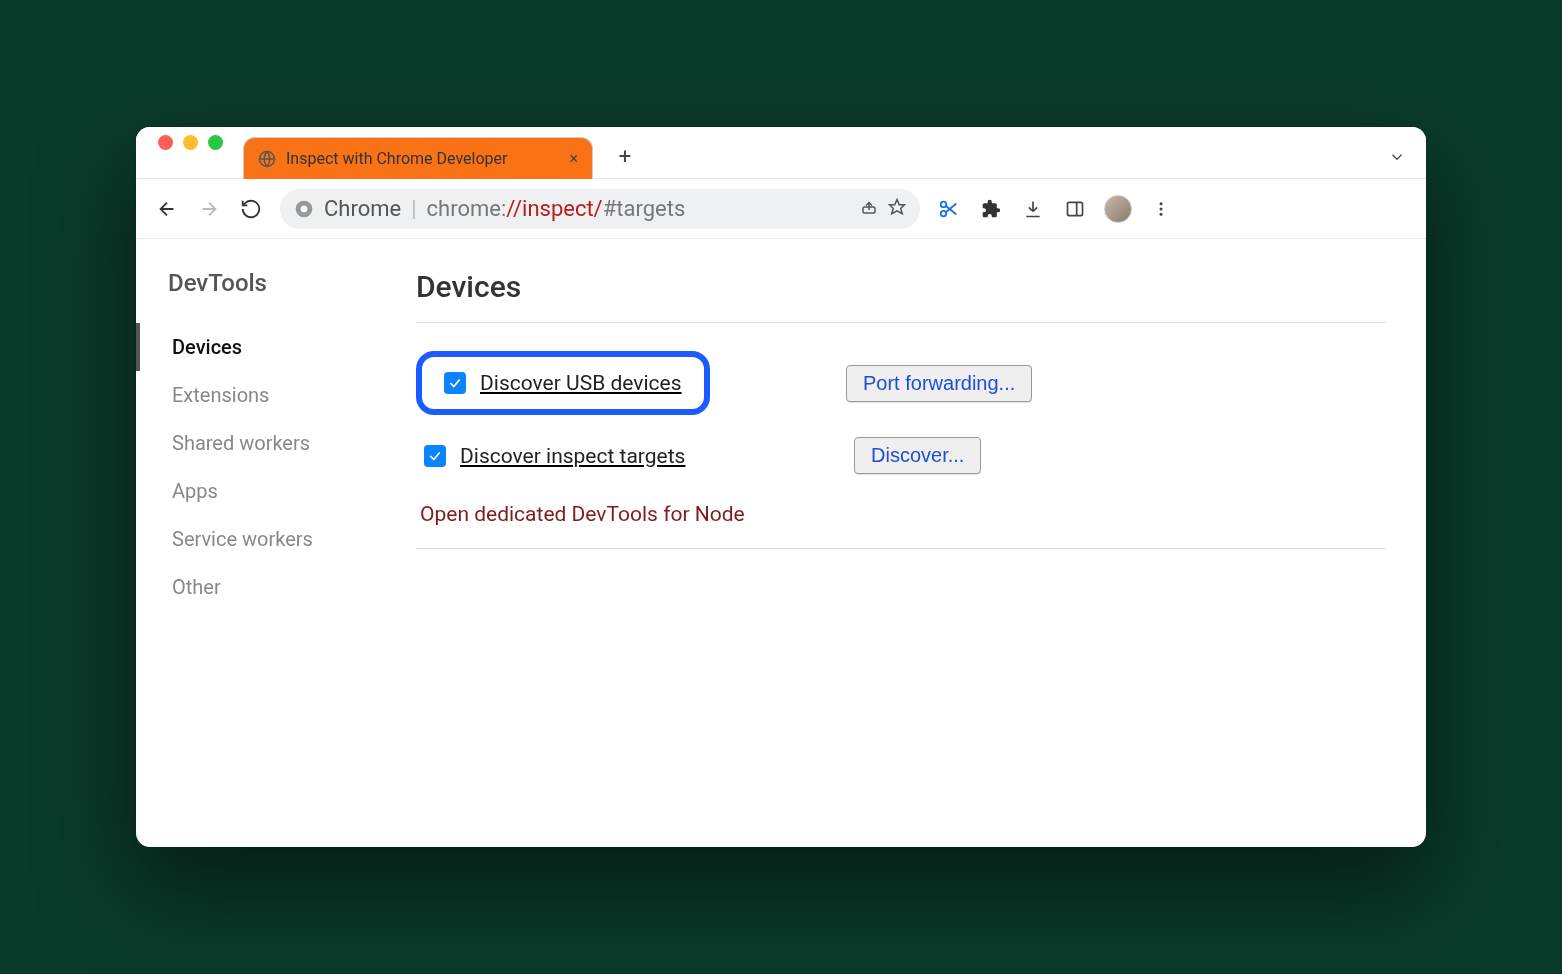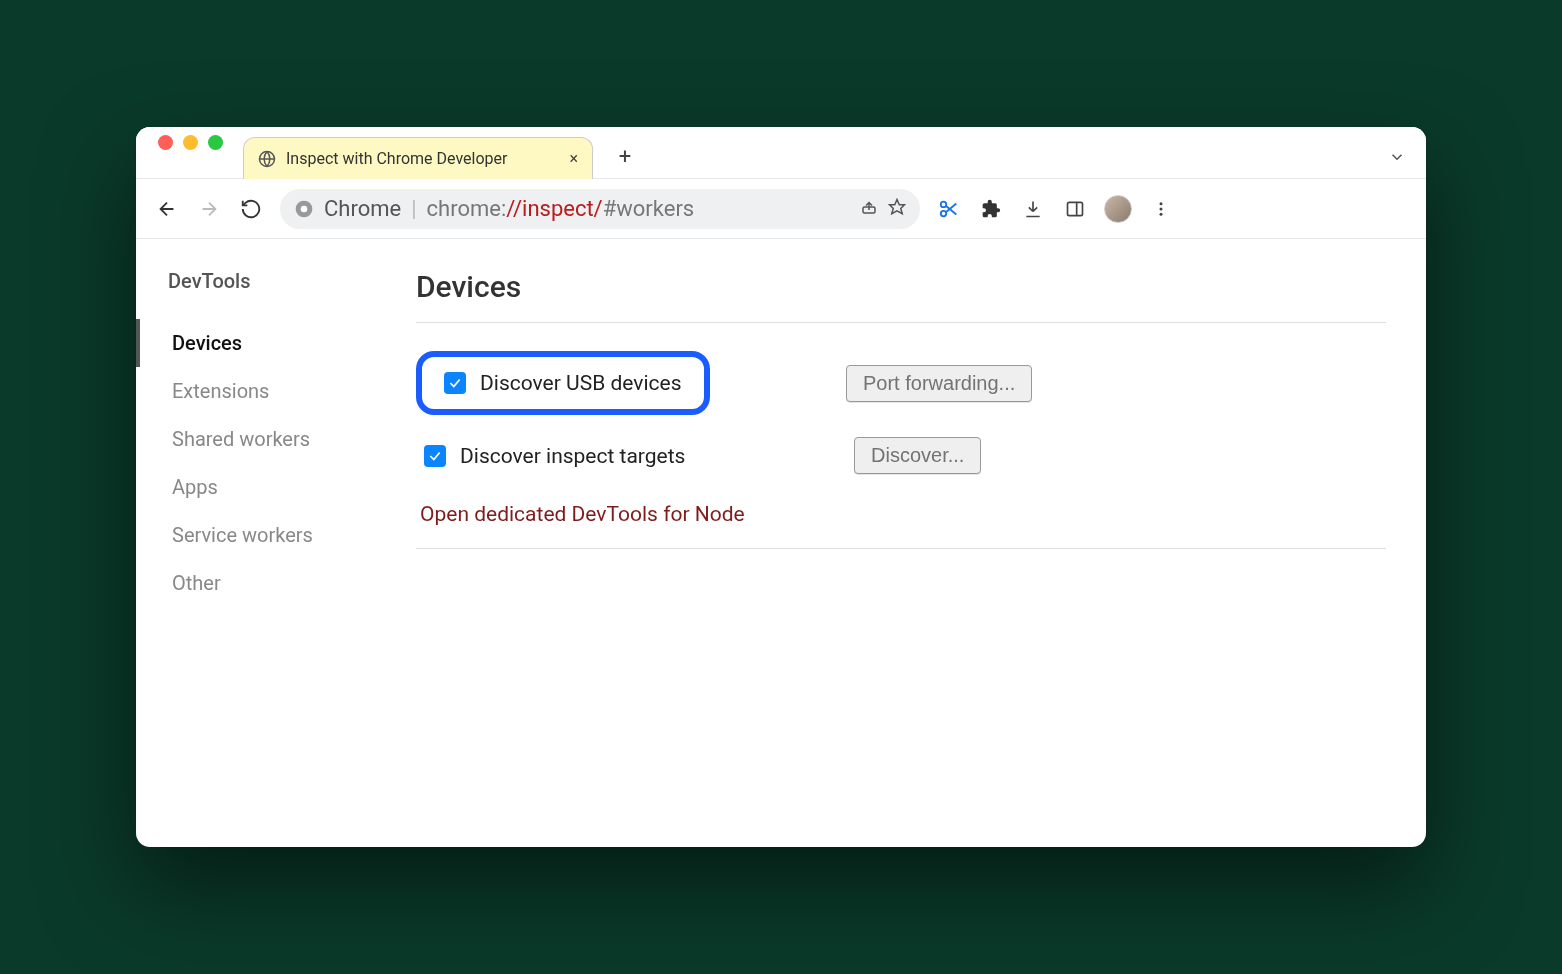--- a/index.html
+++ b/index.html
@@ -33,21 +33,21 @@
   }
   .traffic-lights { display: flex; gap: 10px; align-items: center; height: 100%; margin-bottom: 10px;}
   .tl { width: 15px; height: 15px; border-radius: 50%; }
   .tl.red { background: #ff5f57; }
   .tl.yellow { background: #febc2e; }
   .tl.green { background: #28c840; }
   .tabs { display: flex; align-items: flex-end; margin-left: 20px; height: 100%; }
   .tab {
     display: flex; align-items: center;
     height: 42px;
-    background: #fef9c3;
+    background: #f97316;
     border: 1px solid #ccc;
     border-bottom: none;
     border-radius: 12px 12px 0 0;
     padding: 0 14px;
     gap: 10px;
     font-size: 16px;
     color: #333;
     width: 350px;
     position: relative;
     top: 1px;
@@ -86,38 +86,38 @@
   .omnibox .sep { color:#bbb; }
   .omnibox .url { flex:1; white-space:nowrap; }
   .omnibox .url .dim { color:#777; }
   .omnibox .url .bold { color:#b91c1c; font-weight:400; }
   .omnibox .share, .omnibox .star { color:#555; }
   .icon-btn { width:26px;height:26px;display:flex;align-items:center;justify-content:center;color:#444; }
   .avatar { width:28px;height:28px;border-radius:50%;background:linear-gradient(135deg,#c9b8a8,#8a7a6a); border:1px solid #ccc;}
   
   .content { flex:1; display:flex; }
   .sidebar { width: 260px; padding: 30px 0 0 32px; }
-  .sidebar h1 { font-size: 20px; font-weight:500; color:#555; margin-bottom: 26px; }
+  .sidebar h1 { font-size: 24px; font-weight:500; color:#555; margin-bottom: 26px; }
   .sidebar ul { list-style:none; }
   .sidebar li { font-size:20px; color:#888; padding:12px 0; cursor:pointer; border-left: 4px solid transparent; margin-left:-32px; padding-left:32px;}
   .sidebar li.active { color:#111; font-weight:500; border-left-color:#555; }
   .main { flex:1; padding: 30px 40px 0 20px; }
   .main h2 { font-size:30px; font-weight:500; color:#333; padding-bottom:18px; border-bottom:1px solid #ddd; margin-bottom:20px;}
-  .row { display:flex; align-items:center; padding: 8px 0; }
+  .row { display:flex; align-items:center; padding: 8px 0; text-decoration: underline; }
   .row .left { flex:0 0 430px; display:flex; align-items:center; }
   .row .right {}
   .highlight { border: 6px solid #1b5cff; border-radius: 18px; padding: 14px 22px; display:inline-flex; align-items:center; }
   .checkbox {
     width:22px;height:22px;border-radius:4px;background:#0a84ff;display:inline-flex;align-items:center;justify-content:center;margin-right:14px;flex-shrink:0;
   }
   .checkbox svg { width:14px;height:14px;color:#fff; }
   .opt-label { font-size:21px; color:#222; }
   .sys-btn {
     background:#efefef;border:1px solid #999;border-radius:4px;
-    padding:6px 16px;font-size:20px;color:#737373;box-shadow:0 1px 0 rgba(0,0,0,0.1);
+    padding:6px 16px;font-size:20px;color:#1d4ed8;box-shadow:0 1px 0 rgba(0,0,0,0.1);
   }
   .node-link { color:#7f1d1d; font-size:21px; text-decoration:none; display:inline-block; padding:14px 4px 18px 4px; }
   .divider { border-bottom:1px solid #ddd; margin-top:4px;}
   .row2 { padding-left: 8px; padding-top:14px; padding-bottom:14px;}
 </style>
 </head>
 <body>
 
 <div class="window">
 
@@ -165,21 +165,21 @@
         </svg>
     </div>
     <div class="omnibox">
       <svg class="chrome-logo" viewBox="0 0 24 24">
           <circle cx="12" cy="12" r="10" fill="#999"></circle>
           <circle cx="12" cy="12" r="4" fill="#fff"></circle>
         </svg>
       <span class="chip">Chrome</span>
       <span class="sep">|</span>
       <span class="url">
-        <span class="dim">chrome:</span><span class="bold">//inspect/</span><span class="dim">#workers</span>
+        <span class="dim">chrome:</span><span class="bold">//inspect/</span><span class="dim">#targets</span>
       </span>
       <span class="share">
         <svg width="18" height="18" viewBox="0 0 24 24" fill="none" stroke="currentColor" stroke-width="2">
             <path d="M8 10l4-4 4 4M12 6v10"></path>
             <rect x="4" y="12" width="16" height="8" rx="2"></rect>
           </svg>
       </span>
       <span class="star">
         <svg width="18" height="18" viewBox="0 0 24 24" fill="none" stroke="currentColor" stroke-width="2">
             <polygon points="12 2 15 9 22 9 17 14 19 21 12 17 5 21 7 14 2 9 9 9"></polygon>

